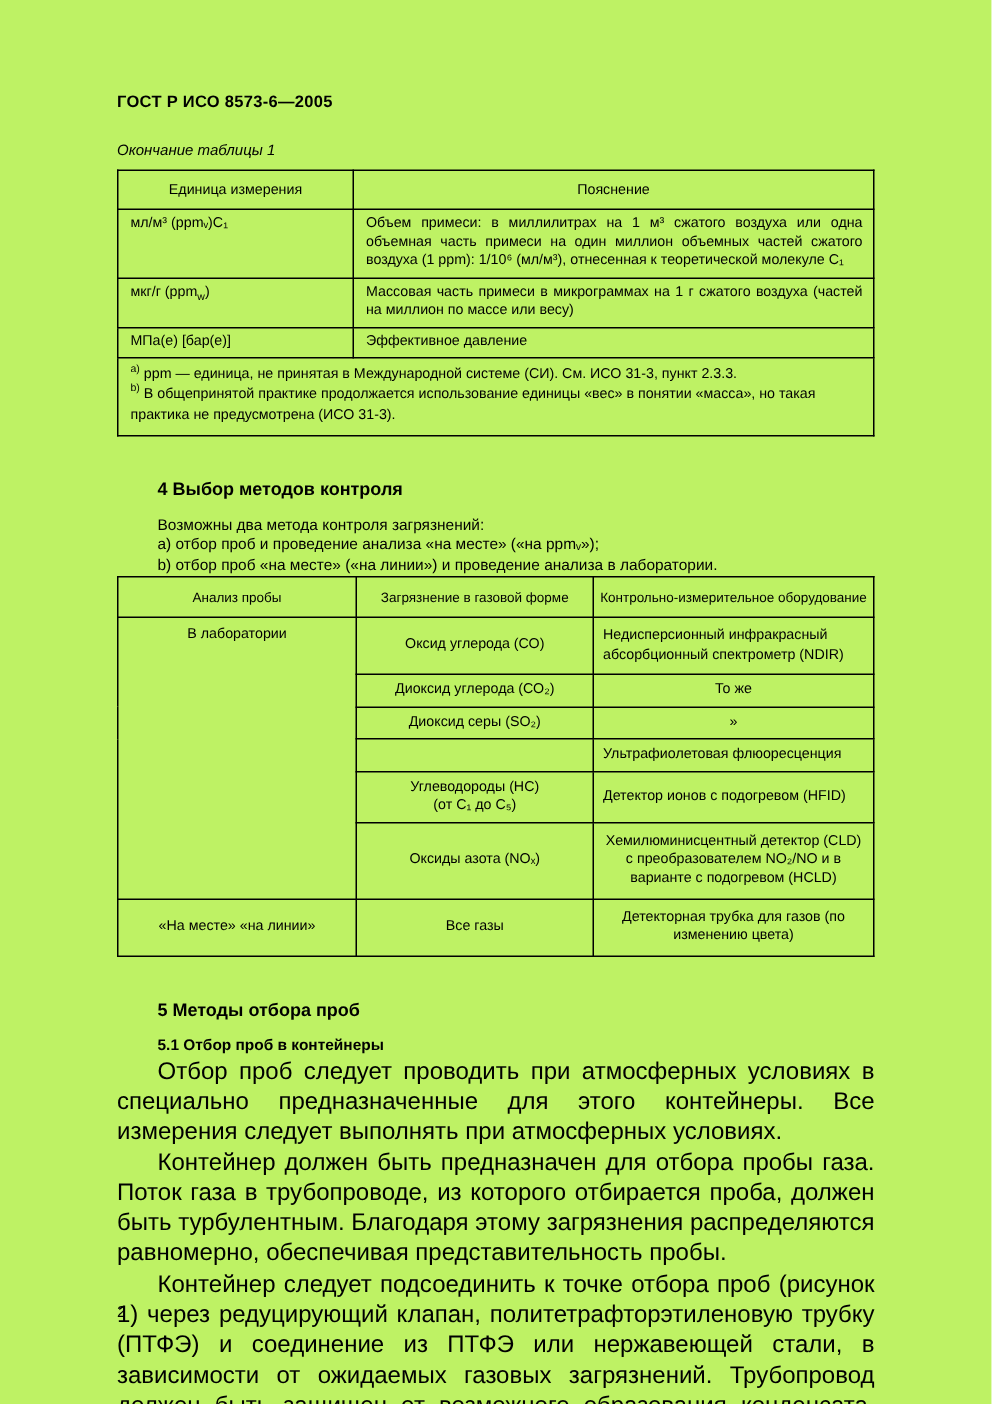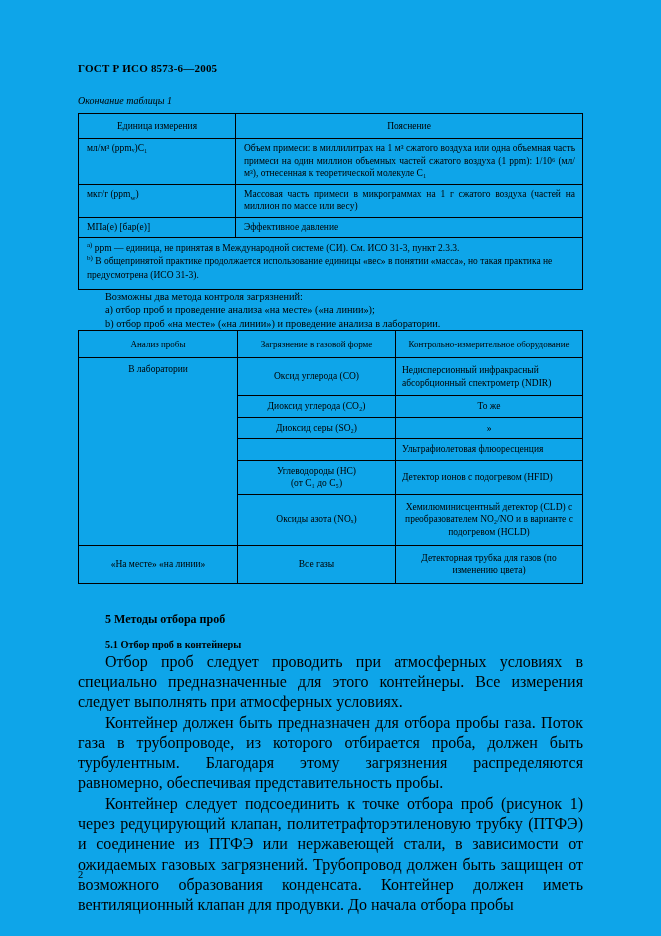--- a/index.html
+++ b/index.html
@@ -1,22 +1,22 @@
 <!DOCTYPE html>
 <html><head>
 <meta charset="utf-8">
 <style>
   * { box-sizing: border-box; }
   html, body { margin: 0; padding: 0; background: #ffffff; }
   .page {
     width: 661px;
     height: 936px;
-    background: #0ea5e9;
+    background: #bef264;
     color: #000;
-    font-family: Liberation Serif, serif;
+    font-family: Liberation Sans, sans-serif;
     position: relative;
     padding: 62px 78px 0 78px;
     overflow: hidden;
   }
   .doc-header {
     font-size: 11px;
     font-weight: bold;
     letter-spacing: 0.2px;
   }
   .t1-caption {
@@ -137,23 +137,24 @@
       </tr>
       <tr>
         <td class="footnote-cell" colspan="2">
           <div class="footnote-line"><sup>a)</sup><span> ppm — единица, не принятая в Международной системе (СИ). См. ИСО 31-3, пункт 2.3.3.</span></div>
           <div class="footnote-line"><sup>b)</sup><span> В общепринятой практике продолжается использование единицы «вес» в понятии «масса», но такая практика не предусмотрена (ИСО 31-3).</span></div>
         </td>
       </tr>
     </tbody>
   </table>
 
+  <div class="section-heading">4 Выбор методов контроля</div>
 
   <div class="body-line">Возможны два метода контроля загрязнений:</div>
-  <div class="body-line">a) отбор проб и проведение анализа «на месте» («на линии»);</div>
+  <div class="body-line">a) отбор проб и проведение анализа «на месте» («на ppmᵥ»);</div>
   <div class="body-line">b) отбор проб «на месте» («на линии») и проведение анализа в лаборатории.</div>
 
 
   <table class="t2">
     <thead>
       <tr>
         <th>Анализ пробы</th>
         <th>Загрязнение в газовой форме</th>
         <th>Контрольно-измерительное оборудование</th>
       </tr>

